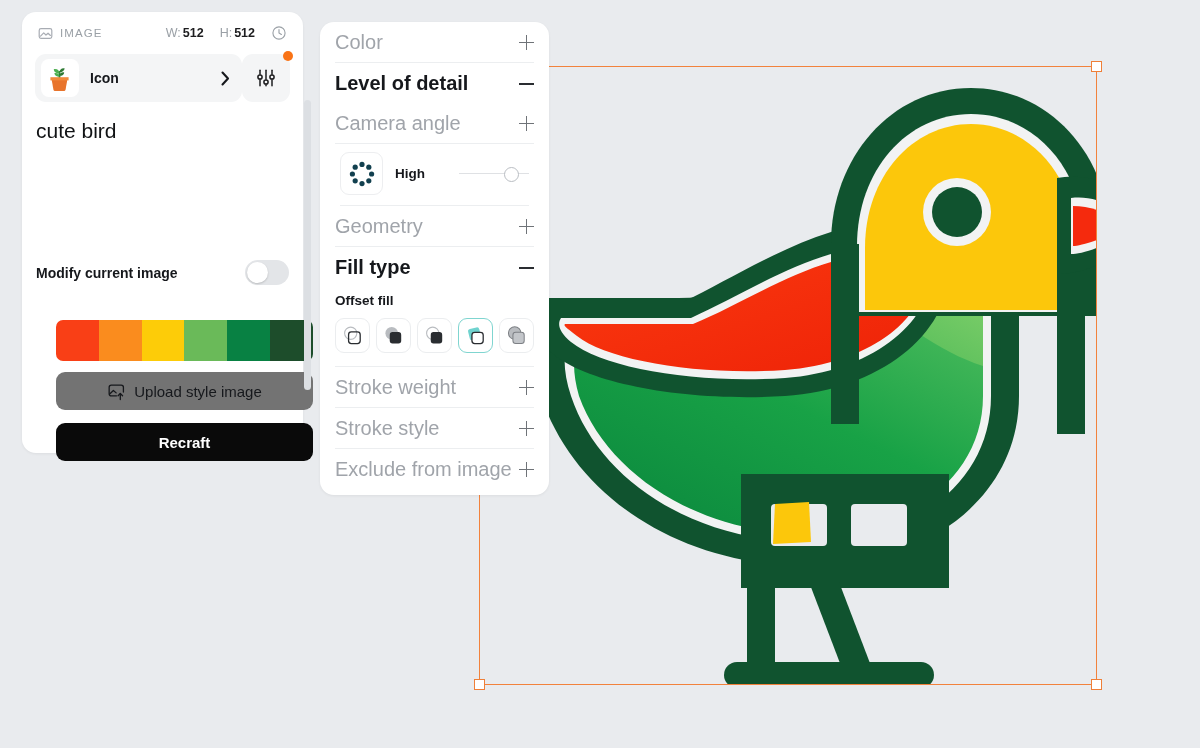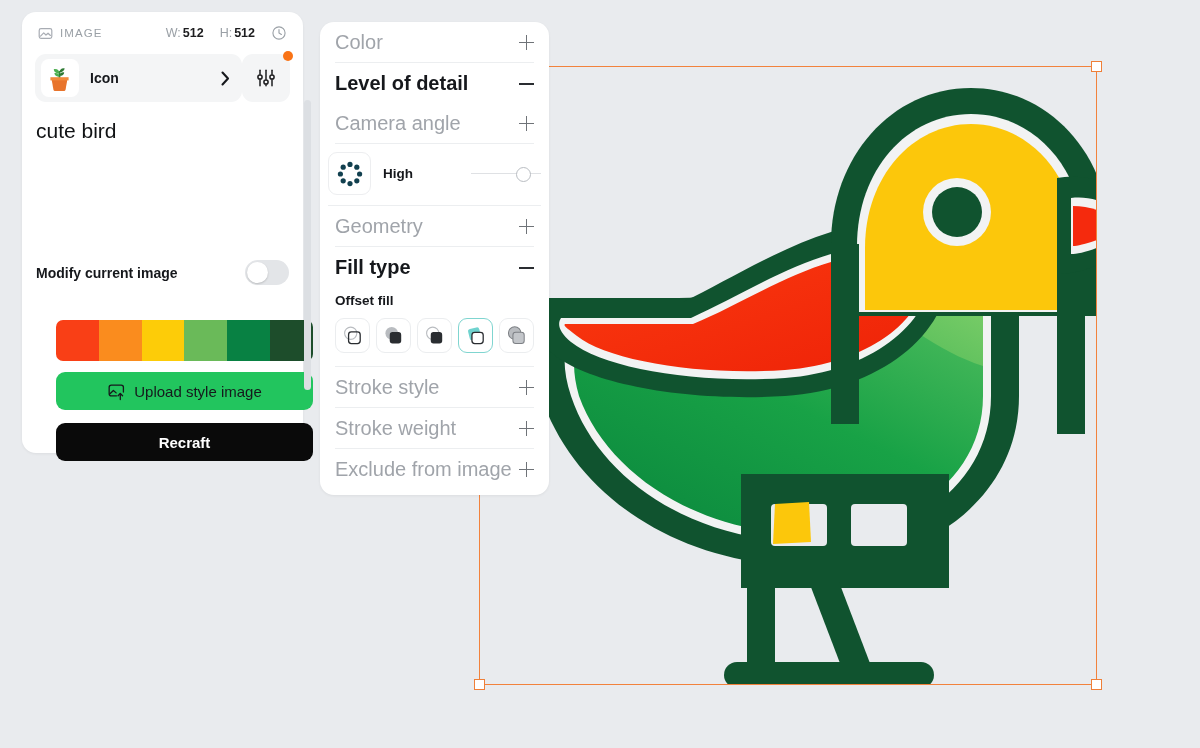--- a/index.html
+++ b/index.html
@@ -141,21 +141,21 @@
     position: absolute; left: 34px; top: 308px;
     width: 257px; height: 41px;
     border-radius: 7px; overflow: hidden;
     display: flex;
   }
   #palette .sw { flex: 1 1 0; height: 100%; }
 
   #upload-btn {
     position: absolute; left: 34px; top: 360px;
     width: 257px; height: 38px;
-    background: #22c55e; border-radius: 9px;
+    background: #737373; border-radius: 9px;
     display: flex; align-items: center; justify-content: center;
     gap: 8px; cursor: pointer; text-align: right;
   }
   #upload-btn span { font-size: 15px; color: #16181c; font-weight: 400; }
   .upload-icon { width: 19px; height: 19px; color:#16181c; }
 
   #recraft-btn {
     position: absolute; left: 34px; top: 411px;
     width: 257px; height: 38px;
     background: #0a0a0a; border-radius: 9px;
@@ -193,21 +193,21 @@
   .acc-sign {
     margin-left: auto; width: 15px; height: 15px;
     position: relative; flex: 0 0 auto;
   }
   .acc-sign .h { position: absolute; left: 0; top: 7px; width: 15px; height: 1.6px; background: #6f7378; }
   .acc-sign .v { position: absolute; left: 6.7px; top: 0; width: 1.6px; height: 15px; background: #6f7378; }
   .acc-row.open .acc-sign .h { background: #2a2d31; height: 2px; }
 
   .lod-body {
     display: flex; align-items: center;
-    margin: 0 8px; padding: 8px 0 10px 0;
+    margin: 0 20px; padding: 8px 0 10px 0;
     border-bottom: 1px solid #eceef0;
   }
   #lod-thumb {
     width: 41px; height: 41px; border-radius: 9px;
     background: #fff; border: 1px solid #edeef0;
     display: flex; align-items: center; justify-content: center;
     flex: 0 0 auto; cursor: pointer;
   }
   #lod-value { font-size: 13.5px; font-weight: 700; color: #16181c; margin-left: 12px; }
   #lod-slider {
@@ -564,29 +564,29 @@
         <svg viewBox="0 0 26 26" width="24" height="24">
           <circle cx="10.5" cy="9.8" r="6.8" fill="#b9bcc0" stroke="#7d8085" stroke-width="1.1"></circle>
           <rect x="8.6" y="9" width="12.2" height="12.2" rx="3" fill="#c3c6ca" stroke="#7d8085" stroke-width="1.1"></rect>
         </svg>
       </div>
     </div>
 
     <div id="fill-divider"></div>
 
     <div class="acc-row">
+      <div class="acc-label">Stroke weight</div>
+      <div class="acc-sign">
+          <div class="h"></div>
+          <div class="v"></div>
+        </div>
+    </div>
+
+    <div class="acc-row">
       <div class="acc-label">Stroke style</div>
-      <div class="acc-sign">
-          <div class="h"></div>
-          <div class="v"></div>
-        </div>
-    </div>
-
-    <div class="acc-row">
-      <div class="acc-label">Stroke weight</div>
       <div class="acc-sign">
           <div class="h"></div>
           <div class="v"></div>
         </div>
     </div>
 
     <div class="acc-row no-border">
       <div class="acc-label">Exclude from image</div>
       <div class="acc-sign">
           <div class="h"></div>

